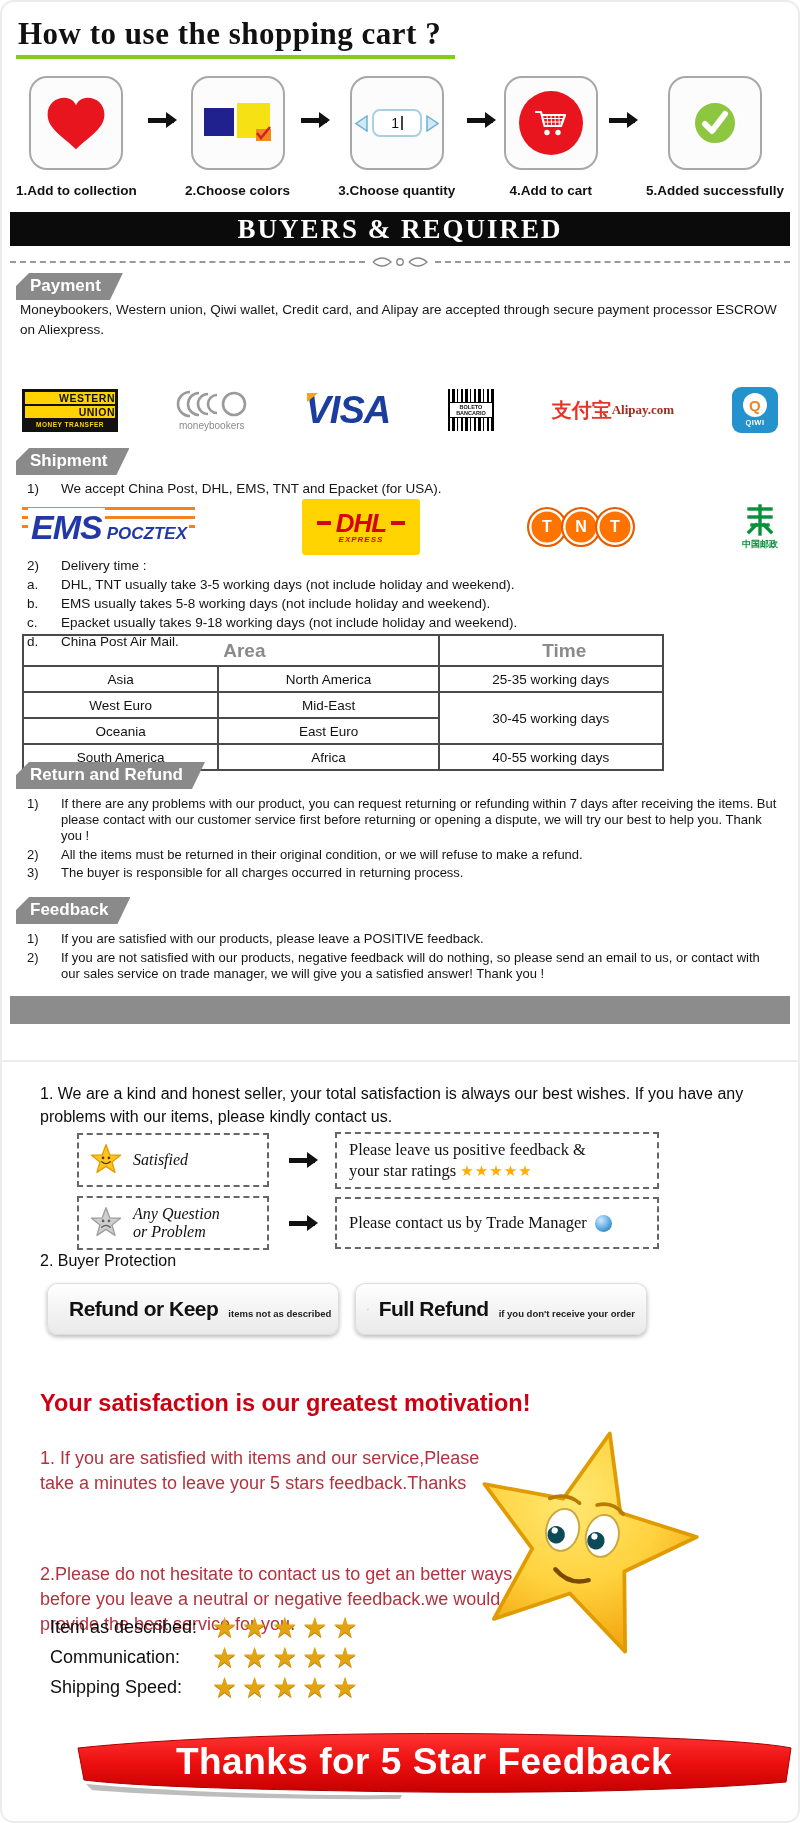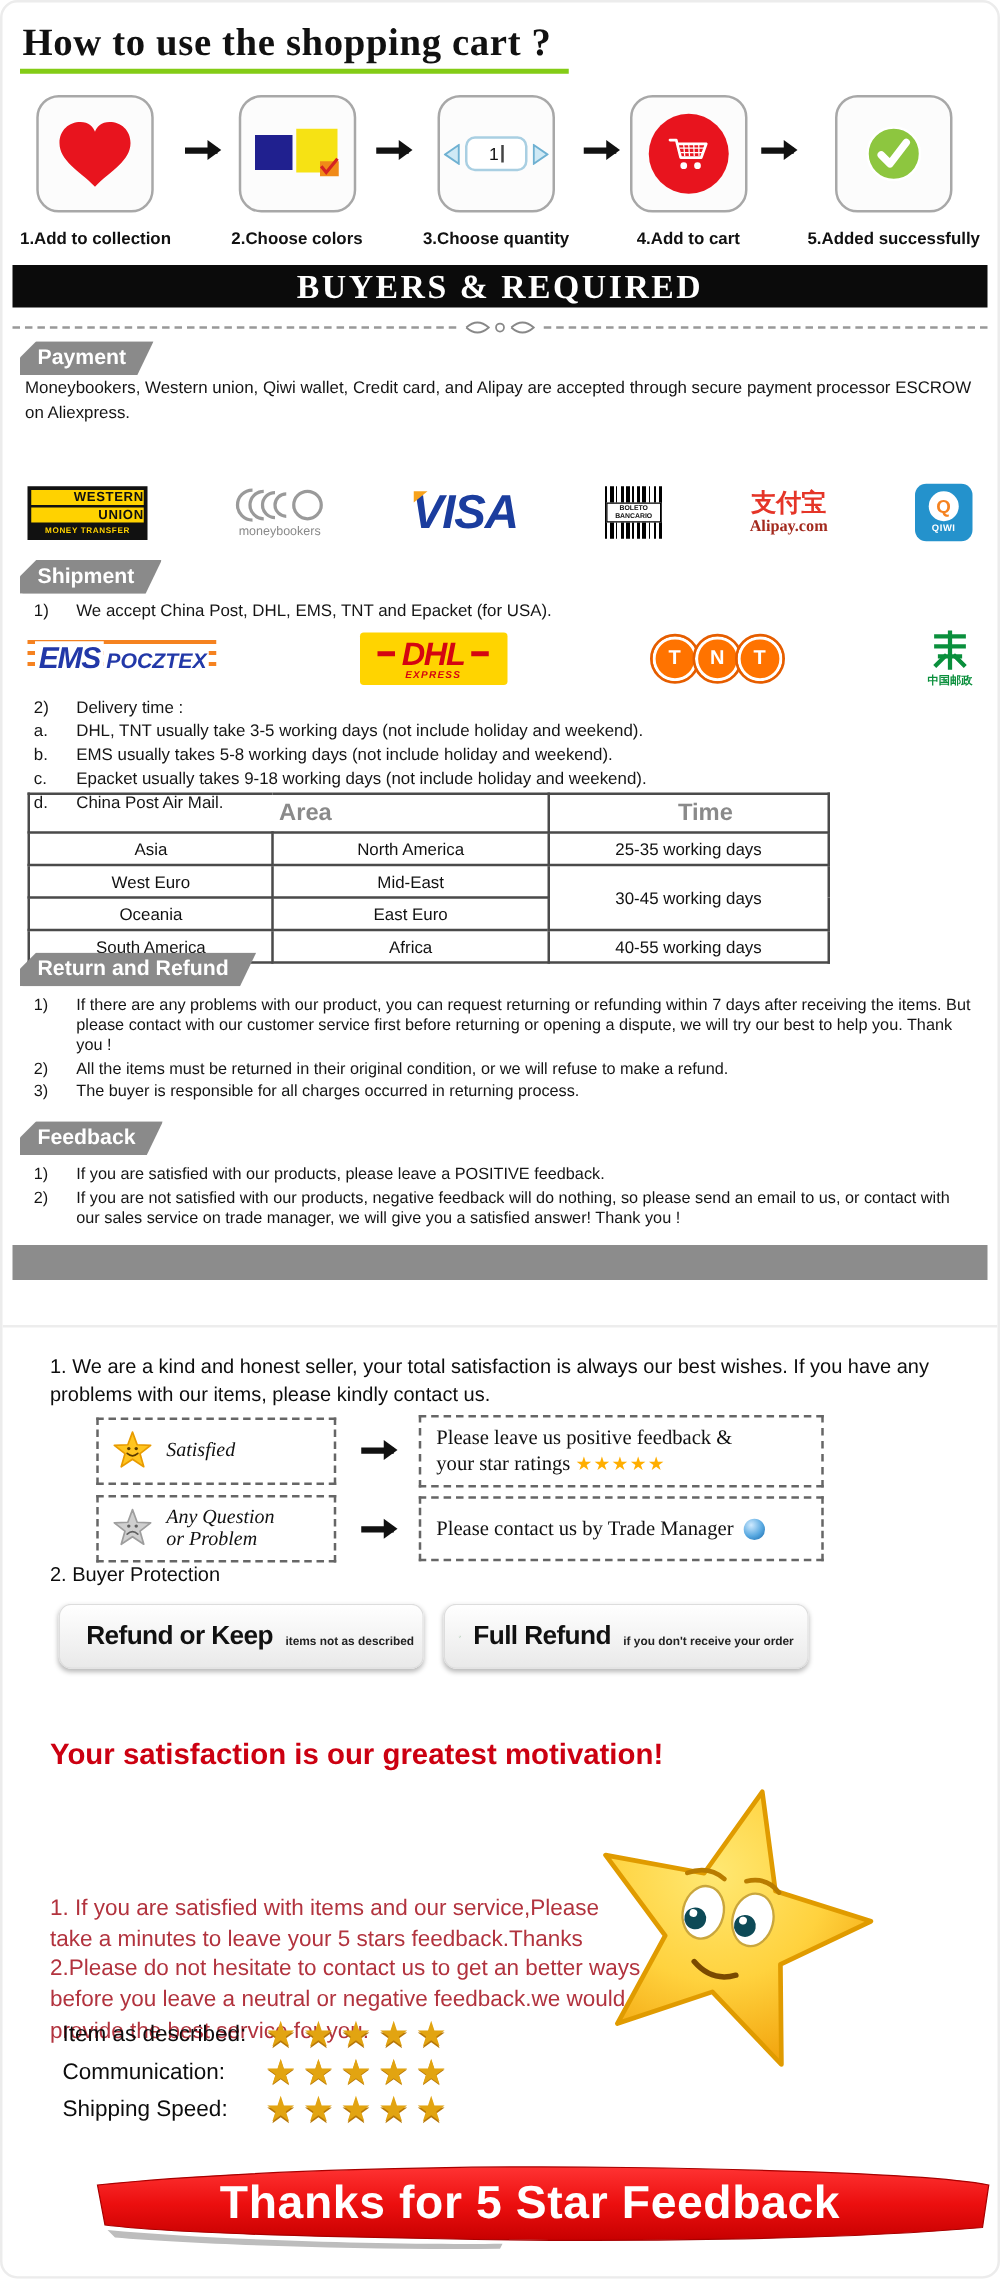--- a/index.html
+++ b/index.html
@@ -48,33 +48,33 @@
   .wu .strip+.strip{margin-top:2px;}
   .wu .mt{color:#ffd200;font-size:6.5px;font-weight:bold;text-align:center;letter-spacing:.5px;padding:3px 0 1px;}
   .mb{display:flex;flex-direction:column;align-items:center;}
   .mb .lbl{color:#8a8a8a;font-size:10px;margin-top:1px;}
   .visa{position:relative;font-style:italic;font-weight:bold;font-size:38px;color:#1b3d9e;letter-spacing:-1px;}
   .visa::before{content:"";position:absolute;left:1px;top:4px;border-bottom:9px solid transparent;border-left:11px solid #f7a21b;}
   .boleto{position:relative;width:46px;height:42px;
      background:repeating-linear-gradient(90deg,#000 0 2px,#fff 2px 4px,#000 4px 7px,#fff 7px 9px,#000 9px 10px,#fff 10px 13px);}
   .boleto .mid{position:absolute;left:1px;right:1px;top:13px;background:#fff;border:1px solid #000;
      font-size:5.5px;font-weight:bold;text-align:center;line-height:6px;padding:1px 0;}
-  .alipay{display:flex;flex-direction:column;align-items:center;line-height:1.1;}
+  .alipay{display:flex;flex-direction:row;align-items:center;line-height:1.1;}
   .alipay .cn{color:#e53528;font-size:20px;font-weight:bold;}
   .alipay .en{color:#a32a1e;font-family:"Liberation Serif",serif;font-weight:bold;font-size:13px;}
   .qiwi{width:46px;height:46px;background:#2492cc;border-radius:9px;display:flex;flex-direction:column;align-items:center;justify-content:center;}
   .qiwi .ball{width:24px;height:24px;border-radius:50%;background:#fff;display:flex;align-items:center;justify-content:center;
       color:#f58220;font-weight:bold;font-size:15px;}
   .qiwi .lbl{color:#fff;font-size:7.5px;font-weight:bold;margin-top:1px;letter-spacing:.5px;}
   .ems{position:relative;padding:4px 6px;}
   .ems .bars{position:absolute;left:0;right:0;top:3px;height:24px;
       background:repeating-linear-gradient(#f58220 0 3px,transparent 3px 9px);}
-  .ems .t{position:relative;background:#fff;color:#2238a8;font-style:italic;font-weight:bold;font-size:24px;letter-spacing:-1px;padding:0 3px;}
+  .ems .t{position:relative;background:#fff;color:#2238a8;font-style:italic;font-weight:bold;font-size:34px;letter-spacing:-1px;padding:0 3px;}
   .ems .p{position:relative;background:#fff;color:#2238a8;font-style:italic;font-weight:bold;font-size:17px;padding:0 2px;}
-  .dhl{width:118px;height:42px;background:#ffd400;display:flex;flex-direction:column;align-items:center;justify-content:center;border-radius:3px;}
+  .dhl{width:118px;height:56px;background:#ffd400;display:flex;flex-direction:column;align-items:center;justify-content:center;border-radius:3px;}
   .dhl .t{color:#d40511;font-style:italic;font-weight:bold;font-size:26px;line-height:24px;letter-spacing:-1px;
       display:flex;align-items:center;gap:5px;}
   .dhl .t::before,.dhl .t::after{content:"";width:14px;height:4px;background:#d40511;}
   .dhl .sub{color:#d40511;font-style:italic;font-weight:bold;font-size:8px;letter-spacing:1px;}
   .tnt{display:flex;}
   .tnt .c{width:36px;height:36px;border-radius:50%;background:#ff7300;border:2.5px solid #e55d00;
       box-shadow:inset 0 0 0 2.5px #fff;display:flex;align-items:center;justify-content:center;
       color:#fff;font-weight:bold;font-size:16px;}
   .tnt .c+.c{margin-left:-6px;}
   .cpost{display:flex;flex-direction:column;align-items:center;}
@@ -431,21 +431,21 @@
       <svg width="27" height="27" viewBox="0 0 30 30">
         <rect x="1.5" y="1.5" width="27" height="27" rx="4" fill="#fdfdfd" stroke="#b9c4b9" stroke-width="2"></rect>
         <path d="M7,16 L13,22 L25,5" fill="none" stroke="#1f7a2d" stroke-width="4" stroke-linecap="round" stroke-linejoin="round"></path>
       </svg>
       <span class="pt">Full Refund</span>
       <span class="ps">if you don't receive your order</span>
     </div>
   </div>
 
   <div class="headline">Your satisfaction is our greatest motivation!</div>
-  <div class="redpara" style="top:1512px;">1. If you are satisfied with items and our service,Please take a minutes to leave your 5 stars feedback.Thanks</div>
+  <div class="redpara" style="top:1444px;">1. If you are satisfied with items and our service,Please take a minutes to leave your 5 stars feedback.Thanks</div>
   <div class="redpara" style="top:1560px;">2.Please do not hesitate to contact us to get an better ways before you leave a neutral or negative feedback.we would provide the best service for you.</div>
 
   <div class="starfig">
     <svg width="250" height="250" viewBox="0 0 200 200">
       <defs>
         <radialGradient id="sg" cx="40%" cy="35%" r="75%">
           <stop offset="0" stop-color="#ffe873"></stop>
             <stop offset=".55" stop-color="#ffd23e"></stop>
             <stop offset="1" stop-color="#f2a40d"></stop>
         </radialGradient>

